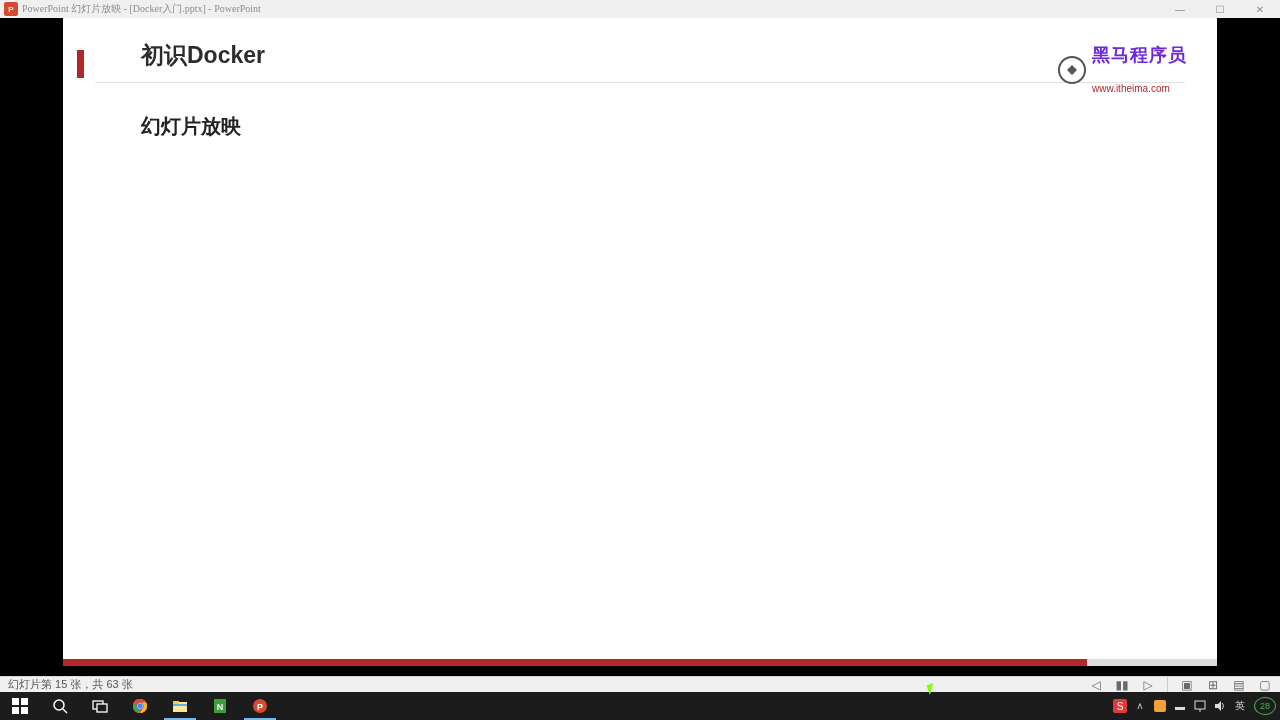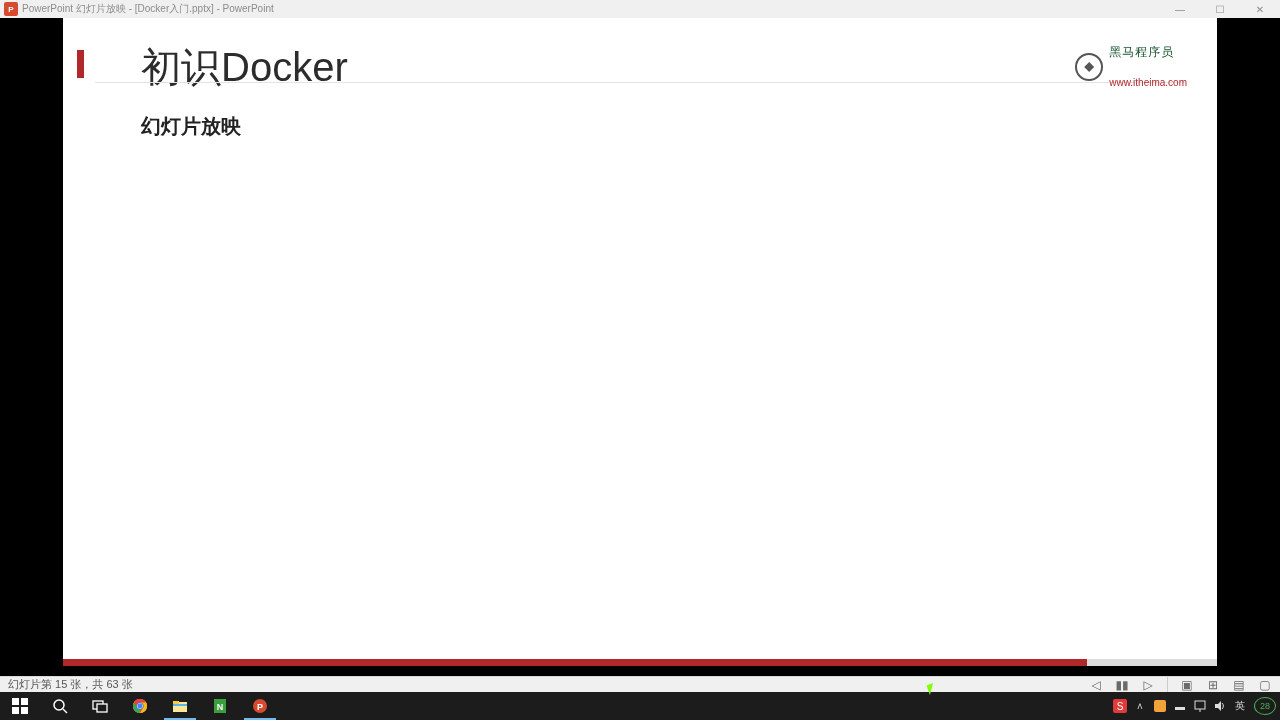--- a/index.html
+++ b/index.html
@@ -2,38 +2,38 @@
 <html><head>
 <meta charset="utf-8">
 <style>
   * { margin: 0; padding: 0; box-sizing: border-box; }
   html, body { width: 1280px; height: 720px; overflow: hidden; font-family: "Microsoft YaHei", "Segoe UI", sans-serif; }
   body { background: #000; position: relative; }
 
   
   .titlebar { position: absolute; top: 0; left: 0; right: 0; height: 18px; background: #f0f0f0; display: flex; align-items: center; font-size: 10px; color: #8c8c8c; }
   .titlebar .app-icon { width: 14px; height: 14px; margin: 0 4px; background: #d64b2f; border-radius: 2px; display: flex; align-items: center; justify-content: center; color: #fff; font-size: 8px; font-weight: bold; }
-  .titlebar .title-text { flex: 0 0 auto; }
+  .titlebar .title-text { flex: 0 0 auto; font-family: Liberation Serif, serif; }
   .titlebar .spacer { flex: 1; }
   .window-controls { display: flex; height: 100%; }
   .window-controls div { width: 40px; display: flex; align-items: center; justify-content: center; color: #8c8c8c; font-size: 10px; }
 
   
   .stage { position: absolute; top: 18px; left: 0; right: 0; bottom: 52px; background: #000; display: flex; justify-content: center; }
   .slide { width: 1154px; height: 648px; margin-top: 0; background: #fff; position: relative; }
 
   .slide-accent { position: absolute; left: 14px; top: 32px; width: 7px; height: 28px; background: #b1282b; }
-  .slide-title { position: absolute; left: 78px; top: 22px; font-size: 40px; font-weight: 400; color: #2c2c2c; }
+  .slide-title { position: absolute; left: 78px; top: 22px; font-size: 23px; font-weight: 700; color: #2c2c2c; }
   .slide-subtitle { position: absolute; left: 78px; top: 95px; font-size: 20px; font-weight: 700; color: #222; }
 
   .brand { position: absolute; right: 30px; top: 28px; display: flex; align-items: center; }
   .brand-icon { width: 28px; height: 28px; border: 2px solid #555; border-radius: 50%; position: relative; margin-right: 6px; }
   .brand-icon::before { content: ""; position: absolute; width: 10px; height: 10px; background: #555; left: 7px; top: 7px; clip-path: polygon(50% 0, 100% 50%, 50% 100%, 0 50%); }
   .brand-text { display: flex; flex-direction: column; line-height: 1; }
-  .brand-text .cn { font-size: 12px; font-weight: 400; color: #14532d; letter-spacing: 1px; }
+  .brand-text .cn { font-size: 18px; font-weight: 700; color: #6d28d9; letter-spacing: 1px; }
   .brand-text .url { font-size: 10px; color: #b1282b; margin-top: 20px; }
 
   .slide-divider { position: absolute; left: 32px; right: 32px; top: 64px; height: 1px; background: #e3e3e3; }
 
   .progress { position: absolute; left: 0; bottom: 0; height: 7px; right: 0; background: #ddd; }
   .progress-fill { height: 100%; background: #b1282b; width: 88.7%; }
 
   
   .statusbar { position: absolute; left: 0; right: 0; bottom: 28px; height: 16px; background: #f0f0f0; border-top: 1px solid #d9d9d9; display: flex; align-items: center; font-size: 11px; color: #555; }
   .statusbar .slide-num { margin-left: 8px; flex: 0 0 auto; }

